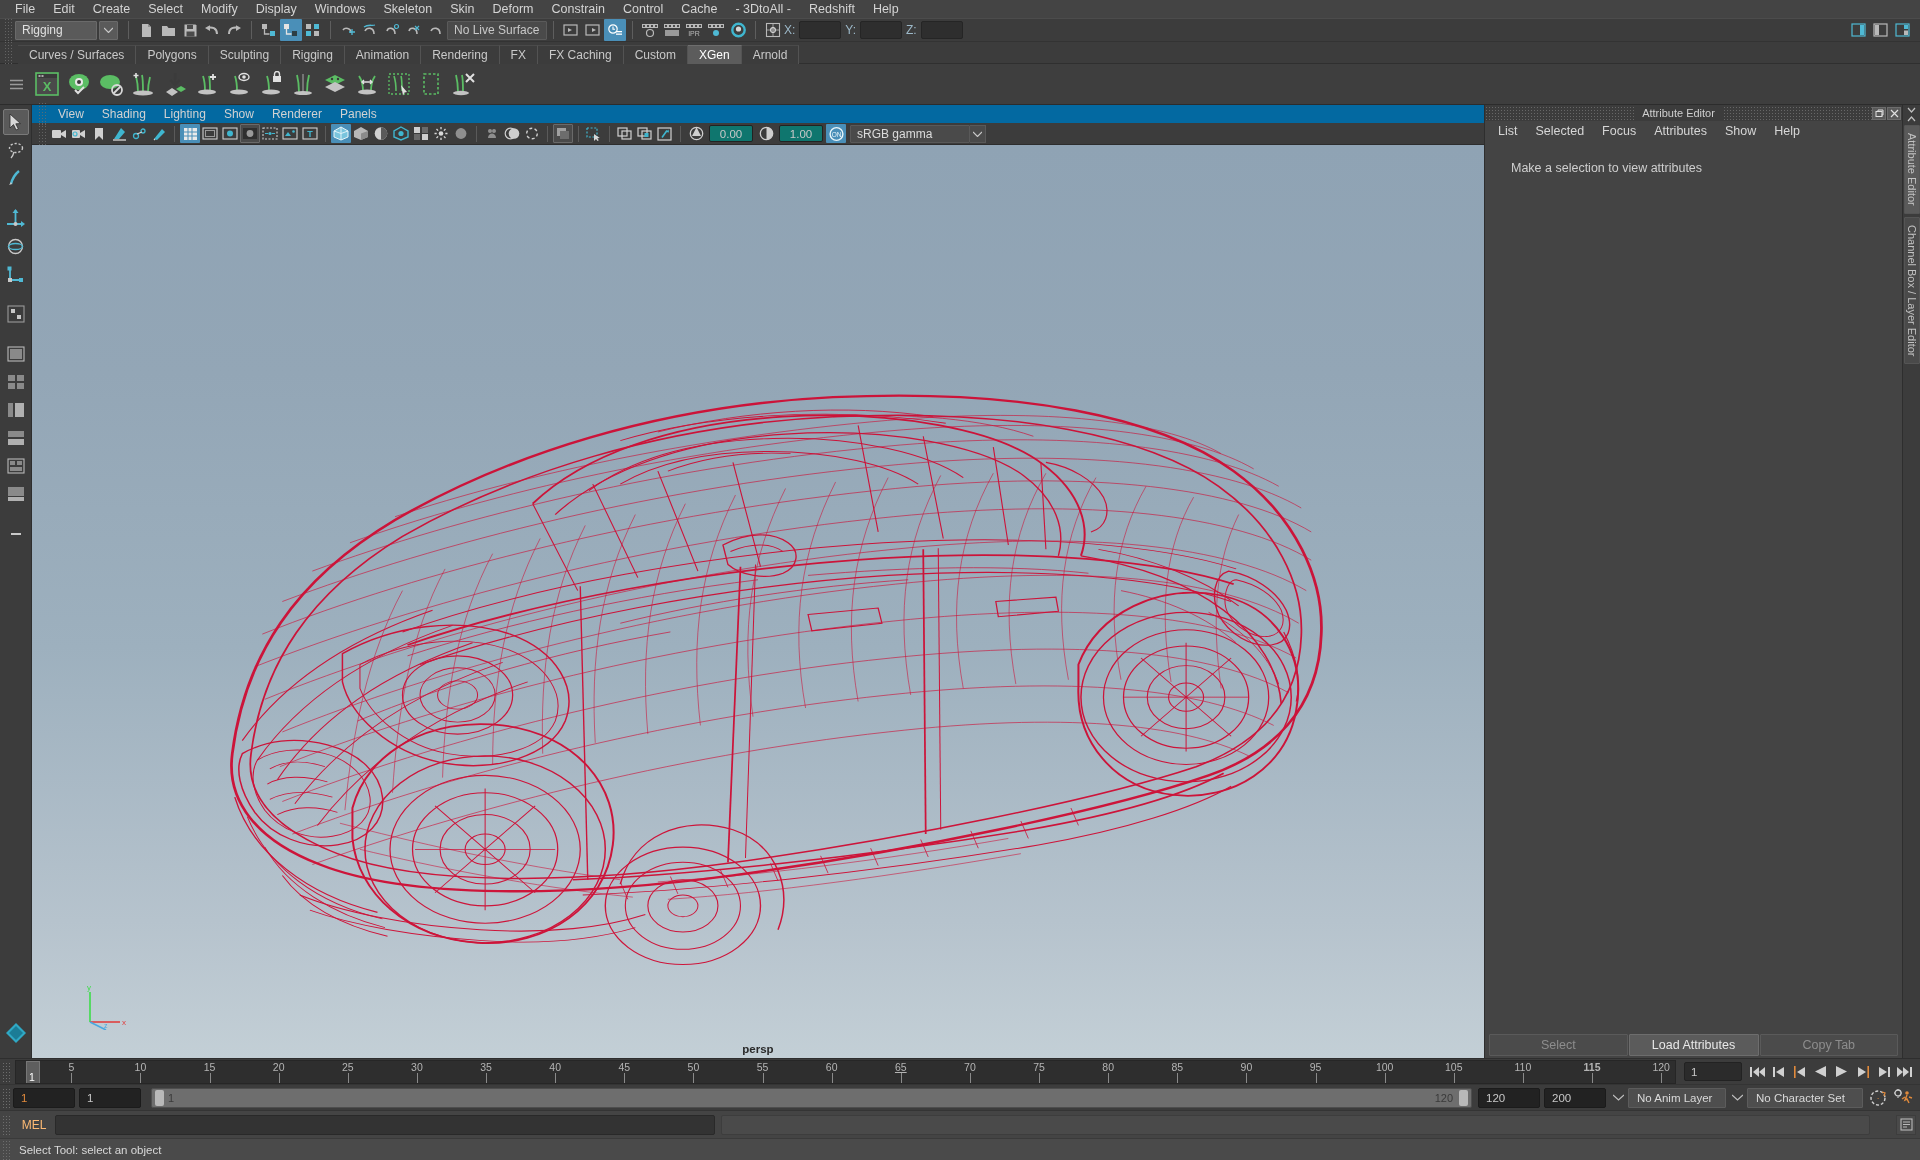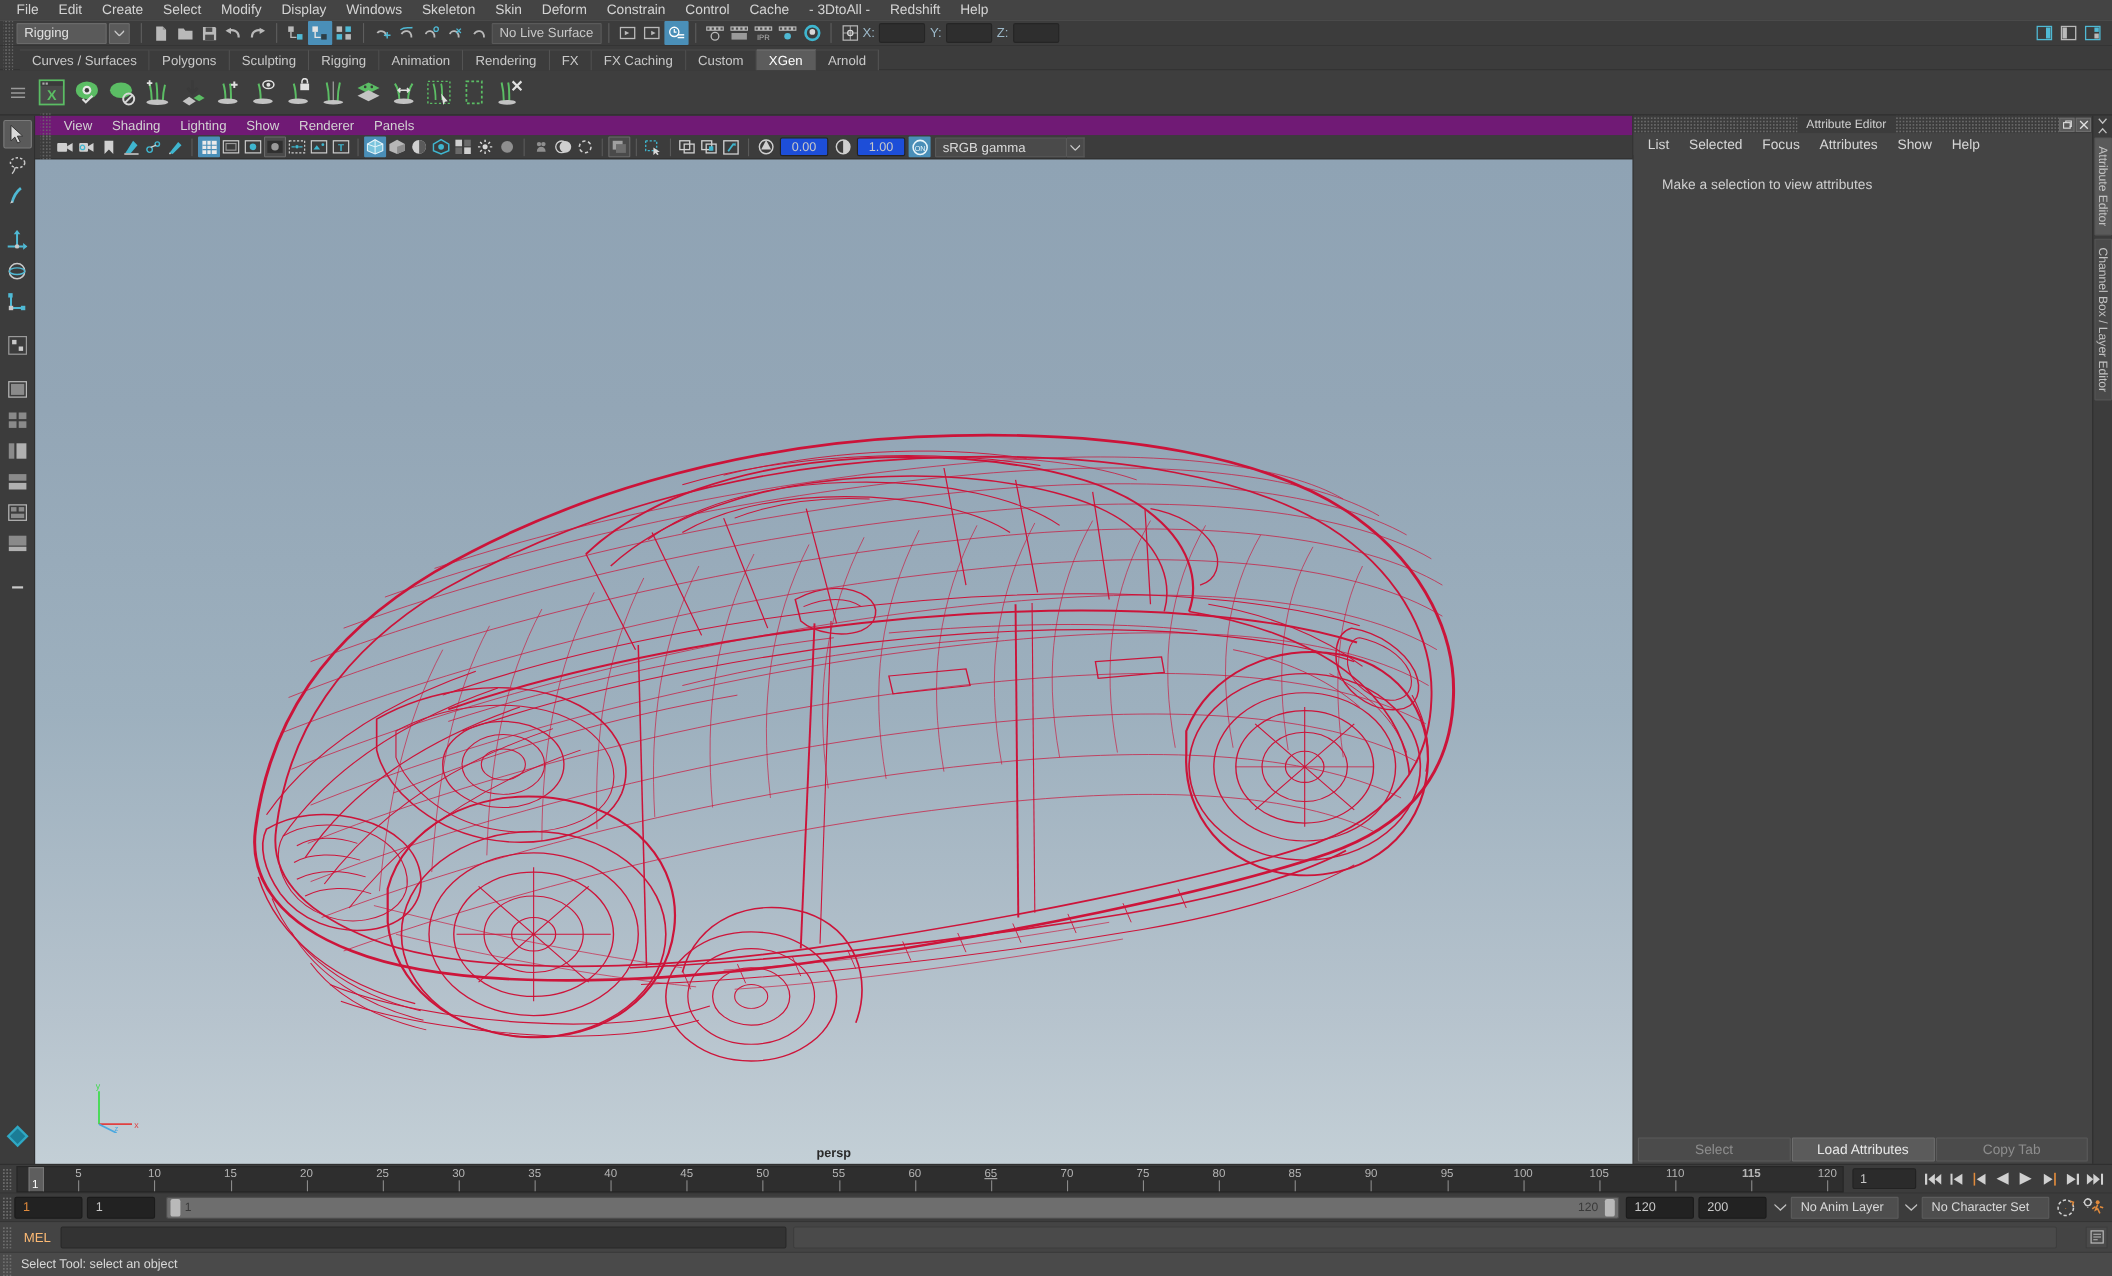--- a/index.html
+++ b/index.html
@@ -112,37 +112,37 @@
   .tool{
     width:26px;height:26px;display:flex;align-items:center;justify-content:center;
     border-radius:2px;
   }
   .tool.sel{ background:#5a5a5a; border:1px solid #7a7a7a;}
   .tbgap{ height:10px;flex:0 0 10px; }
 
   
   .viewcol{ flex:1 1 auto; display:flex; flex-direction:column; min-width:0; background:#3c3c3c;}
   .panelmenu{
-    height:18px;flex:0 0 18px;background:#701a75;display:flex;align-items:center;
+    height:18px;flex:0 0 18px;background:#0369a1;display:flex;align-items:center;
     font-size:12px;color:#d2d2d2; padding-left:2px;
   }
   .panelmenu .pm{ padding:0 9px;height:18px;line-height:18px;}
   .viewtoolbar{
     height:22px;flex:0 0 22px;background:#3c3c3c;display:flex;align-items:center;
     gap:0px; padding-left:2px; border-bottom:1px solid #2d2d2d;
   }
   .vbtn{
     width:20px;height:19px;display:flex;align-items:center;justify-content:center;
     flex:0 0 20px;border-radius:1px;
   }
   .vbtn.on{ background:#4a8fb8; }
   .vbtn.framed{ border:1px solid #6a6a6a; background:#4a4a4a; }
   .vsep{ width:1px;height:16px;background:#5a5a5a;margin:0 5px;flex:0 0 1px;}
   .numfield{
-    width:44px;height:17px;background:#1d4ed8;border:1px solid #222;border-radius:2px;
+    width:44px;height:17px;background:#0f766e;border:1px solid #222;border-radius:2px;
     display:flex;align-items:center;justify-content:center;font-size:11.5px;color:#c8c8c8;
     margin:0 3px;
   }
   .gammasel{
     width:120px;height:18px;background:#4a4a4a;border:1px solid #595959;border-radius:1px;
     display:flex;align-items:center;padding-left:6px;font-size:12px;color:#dcdcdc;margin-left:4px;
   }
   .gammaarrow{
     width:16px;height:18px;background:#4a4a4a;border:1px solid #595959;border-left:none;
     display:flex;align-items:center;justify-content:center;

